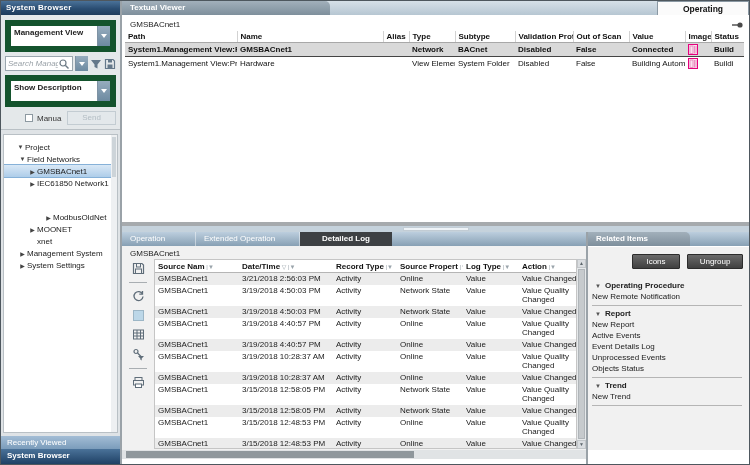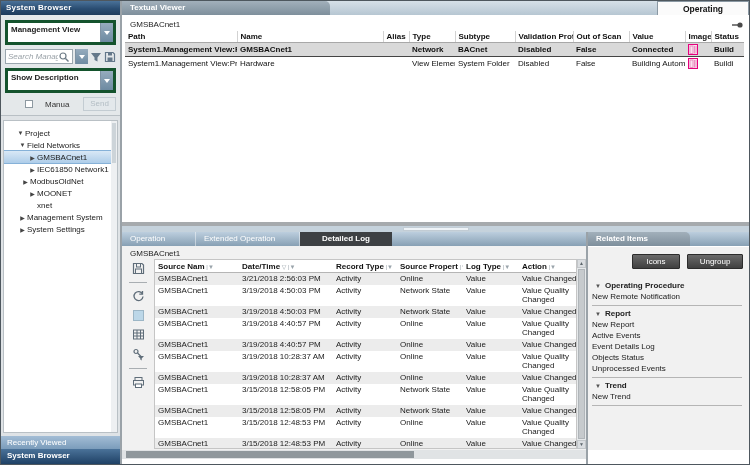--- a/index.html
+++ b/index.html
@@ -4,30 +4,30 @@
 <style>
   * { margin:0; padding:0; box-sizing:border-box; }
   html,body { width:750px; height:465px; font-family:"Liberation Sans", sans-serif; background:#9aa2a8; }
   .window { position:relative; width:750px; height:465px; background:#c6cbd0; border:1px solid #4e575e; display:flex; }
 
   
   .sidebar { width:121px; display:flex; flex-direction:column; background:#dfe3e6; border-right:2px solid #9aa2a8; }
   .sb-title { height:14px; background:linear-gradient(180deg,#4a7299,#2a4d72 55%,#1e3c5c); color:#fff;
               font-size:8px; font-weight:bold; padding:2px 5px; letter-spacing:.2px; }
   .sb-controls { padding:5px 4px 4px 4px; background:#e4e8ea; border-bottom:1px solid #b9c0c5; }
-  .dd { display:flex; height:25px; background:#fff; border:3px solid #14532d; margin-bottom:4px; }
+  .dd { display:flex; height:32px; background:#fff; border:6px solid #14532d; margin-bottom:4px; }
   .dd-val { flex:1; font-size:8px; font-weight:bold; color:#222; padding:2px 3px; white-space:nowrap; overflow:hidden; }
   .dd-btn { width:13px; background:linear-gradient(180deg,#96acbe,#6d8aa1); border-left:1px solid #7e92a3;
             display:flex; align-items:center; justify-content:center; }
   .tri-down { width:0; height:0; border-left:3px solid transparent; border-right:3px solid transparent; border-top:4px solid #fff; }
   .search-row { display:flex; align-items:center; margin-bottom:4px; gap:2px; }
   .search-box { display:flex; align-items:center; width:68px; height:15px; background:#fff; border:1px solid #9aa6ae; padding:0 2px; }
   .search-box .ph { flex:1; font-size:8px; font-style:italic; color:#9aa2a8; white-space:nowrap; overflow:hidden; }
   .icon12 { width:12px; height:12px; flex:0 0 auto; }
-  .manual-row { display:flex; align-items:center; gap:12px;padding-left:20px; }
+  .manual-row { display:flex; align-items:center; gap:4px;padding-left:20px; }
   .checkbox { width:8px; height:8px; background:#fff; border:1px solid #8d99a1; }
   .manual-label { font-size:8px; color:#333; white-space:nowrap; overflow:hidden; width:26px; }
   .send-btn { flex:1; height:14px; background:#e3e8eb; border:1px solid #c3ccd2; color:#b3bdc4; font-size:8px;
               text-align:center; line-height:12px; }
   .tree { flex:1; background:#fff; border:1px solid #b9c0c5; margin:4px 2px 2px 2px; overflow:hidden; position:relative;
           padding-top:6px; }
   .tree-scroll { position:absolute; right:0; top:0; width:6px; height:100%; background:#eef0f2; }
   .tree-scroll .thumb { position:absolute; top:2px; left:1px; width:4px; height:40px; background:#cdd4d9; }
   .tree-item { display:flex; align-items:center; height:12px; font-size:8px; color:#1a1a1a; white-space:nowrap; }
   .tree-arrow { width:9px; font-size:6px; color:#444; text-align:center; flex:0 0 auto; }
@@ -170,21 +170,21 @@
           <span>Field Networks</span>
         </div>
         <div class="tree-item selected" style="padding-left: 24px;">
           <span class="tree-arrow">▶</span>
           <span>GMSBACnet1</span>
         </div>
         <div class="tree-item" style="padding-left: 24px;">
           <span class="tree-arrow">▶</span>
           <span>IEC61850 Network1</span>
         </div>
-        <div class="tree-item" style="padding-left: 17px;">
+        <div class="tree-item" style="padding-left: 40px; margin-top: 22px;">
           <span class="tree-arrow">▶</span>
           <span>ModbusOldNet</span>
         </div>
         <div class="tree-item" style="padding-left: 24px;">
           <span class="tree-arrow">▶</span>
           <span>MOONET</span>
         </div>
         <div class="tree-item" style="padding-left: 24px;">
           <span class="tree-arrow"></span>
           <span>xnet</span>
@@ -485,22 +485,22 @@
               </div>
               <div class="rel-item">New Remote Notification</div>
               <div class="rel-sep"></div>
               <div class="rel-group-header">
                 <span class="tri">▼</span>
                 <span>Report</span>
               </div>
               <div class="rel-item">New Report</div>
               <div class="rel-item">Active Events</div>
               <div class="rel-item">Event Details Log</div>
+              <div class="rel-item">Unprocessed Events</div>
               <div class="rel-item">Objects Status</div>
-              <div class="rel-item">Unprocessed Events</div>
               <div class="rel-sep"></div>
               <div class="rel-group-header">
                 <span class="tri">▼</span>
                 <span>Trend</span>
               </div>
               <div class="rel-item">New Trend</div>
               <div class="rel-sep"></div>
             </div>
           <div style="flex:1"></div>
           <div class="rel-bottomstrip"></div>

